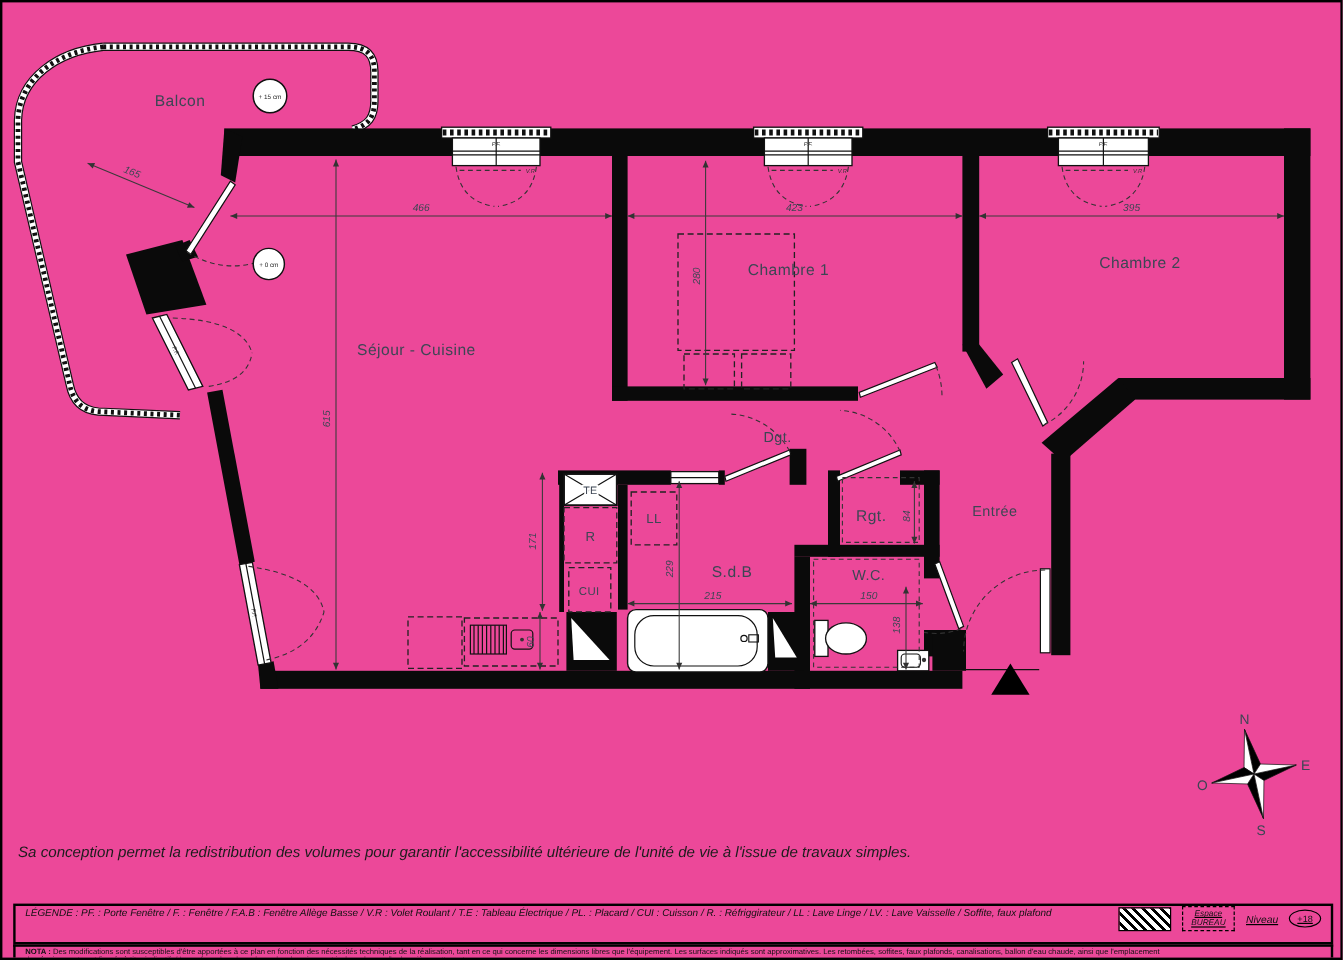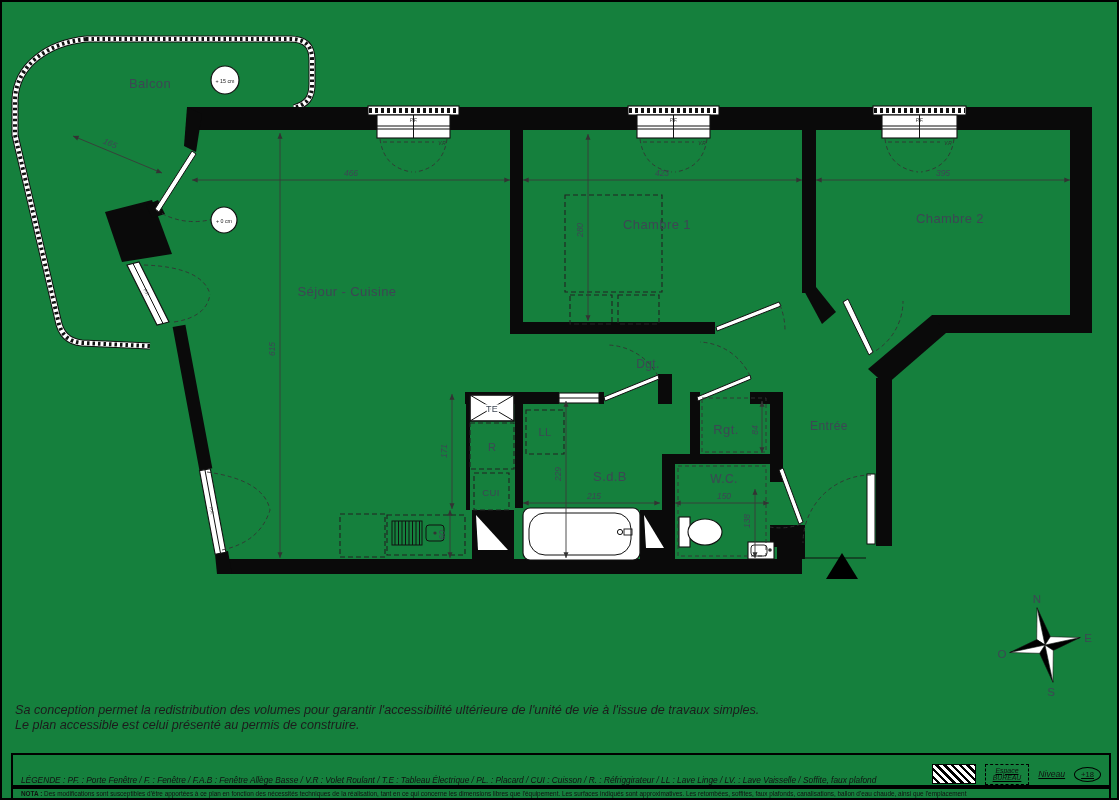--- a/index.html
+++ b/index.html
@@ -1,16 +1,16 @@
 <!DOCTYPE html>
 <html><head>
 <meta charset="utf-8">
 <style>
   html,body{margin:0;padding:0;background:#e8e8e8;}
-  .page{position:relative;width:1119px;height:800px;background:#15803d;border:2px solid #000;
+  .page{position:relative;width:1119px;height:800px;background:#ec4899;border:2px solid #000;
         box-sizing:border-box;overflow:hidden;font-family:"Liberation Sans",sans-serif;}
   .plan-svg{position:absolute;left:0;top:0;}
 
   
   .wall{fill:#0a0a0a;stroke:none;}
   .thin{fill:none;stroke:#111;stroke-width:1;}
   .leaf{fill:#fff;stroke:#111;stroke-width:1;}
   .frame{fill:#fff;stroke:#111;stroke-width:1.1;}
   .dash{fill:none;stroke:#222;stroke-width:1.1;stroke-dasharray:5 3;}
   .dasharc{fill:none;stroke:#333;stroke-width:0.9;stroke-dasharray:4 3;}
@@ -23,21 +23,21 @@
   .halo{paint-order:stroke;stroke:#fff;stroke-width:3;}
   .rail1{fill:none;stroke:#111;stroke-width:7;}
   .rail2{fill:none;stroke:#fff;stroke-width:5;}
   .rail3{fill:none;stroke:#111;stroke-width:4;stroke-dasharray:2.5 3;}
   .compass-txt{font:11.5px "Liberation Sans",sans-serif;fill:#3d4654;text-anchor:middle;}
 
   
   .notes{position:absolute;left:13px;top:701px;font-style:italic;font-size:12.6px;
          line-height:14.6px;color:#1c1c1c;white-space:nowrap;}
   .legend-box{position:absolute;left:9px;top:751px;width:1100px;height:34px;border:2px solid #000;
-         box-sizing:border-box;display:flex;align-items:flex-end;padding:0 8px;gap:8px;}
+         box-sizing:border-box;display:flex;align-items:flex-start;padding:0 8px;gap:8px;}
   .legend-text{flex:1;font-style:italic;font-size:8.3px;color:#111;white-space:nowrap;overflow:hidden;}
   .legend-right{display:flex;align-items:center;gap:9px;text-decoration:underline;}
   .hatch{width:44px;height:20px;border:1.6px solid #000;box-sizing:border-box;
          background:repeating-linear-gradient(45deg,#fff 0 3px,#000 3px 5.5px);}
   .espace{border:1.5px dashed #000;padding:2px 7px;text-align:center;font-size:6.9px;
           line-height:7.6px;color:#111;font-style:italic;}
   .niveau{font-style:italic;font-size:8.6px;color:#111;}
   .oval{border:1.4px solid #000;border-radius:50%;padding:2px 6px;font-size:7.6px;color:#111;}
   .nota-box{position:absolute;left:9px;top:785px;width:1100px;height:15px;border:2px solid #000;
          border-bottom:none;box-sizing:border-box;overflow:hidden;padding:2px 8px 0;}
@@ -325,21 +325,20 @@
     <polygon points="1007.8,650.5 1037.6,651.3 1043,643" fill="#fff" stroke="#111" stroke-width="0.6"></polygon>
     <text class="compass-txt" x="1035" y="601">N</text>
     <text class="compass-txt" x="1086" y="640">E</text>
     <text class="compass-txt" x="1049" y="694">S</text>
     <text class="compass-txt" x="1000" y="656">O</text>
   </g>
 </svg>
 
 <div class="notes">
   <div>Sa conception permet la redistribution des volumes pour garantir l'accessibilité ultérieure de l'unité de vie à l'issue de travaux simples.</div>
-  <div>Le plan accessible est celui présenté au permis de construire.</div>
 </div>
 
 <div class="legend-box">
   <div class="legend-text">LÉGENDE :   PF. : Porte Fenêtre   /   F. : Fenêtre   /   F.A.B : Fenêtre Allège Basse   /   V.R : Volet Roulant   /   T.E : Tableau Électrique   /   PL. : Placard   /   CUI : Cuisson   /   R. : Réfriggirateur   /   LL : Lave Linge   /   LV. : Lave Vaisselle   /   Soffite, faux plafond</div>
   <div class="legend-right">
     <div class="hatch"></div>
     <div class="espace">
       <div>Espace</div>
       <div>BUREAU</div>
     </div>

